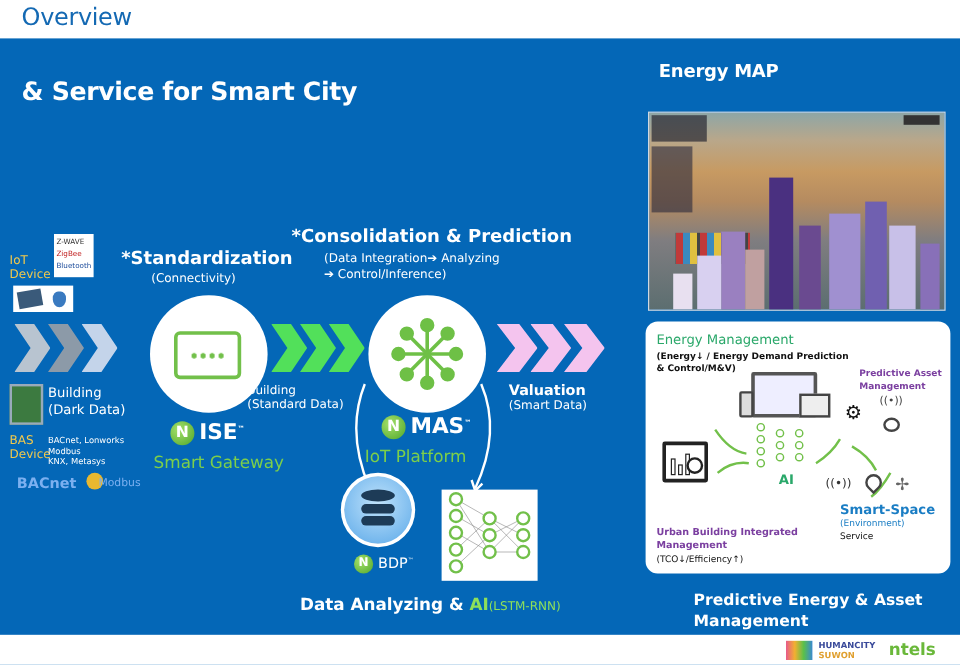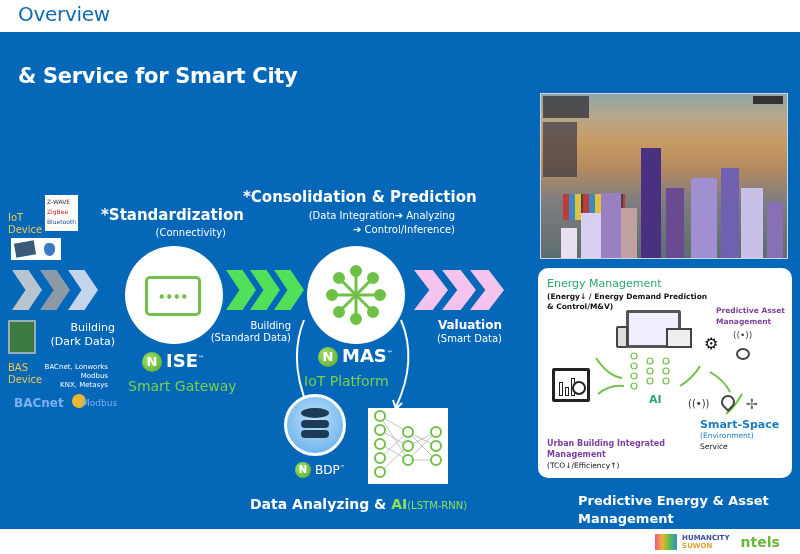--- a/index.html
+++ b/index.html
@@ -8,36 +8,37 @@
   #header-title{left:18px;top:2px;font-size:20px;font-weight:normal;color:#1469b3;letter-spacing:-0.3px}
   #band{left:0;top:32px;width:800px;height:497px;background:#0467b7}
   .t-main{left:18px;top:62px;font-size:21px;font-weight:bold;line-height:28px;color:#fff;letter-spacing:-0.3px}
   .t-vis{left:543px;top:50px;font-size:15px;font-weight:bold;color:#fff;line-height:19px;letter-spacing:-0.2px}
   .map{left:540px;top:93px;width:248px;height:166px;border:1px solid #cfd8e0;overflow:hidden;
        background:linear-gradient(180deg,#8ea6a6 0%,#b9a78a 14%,#c79a62 30%,#b58b60 45%,#7f7d80 65%,#5c6e70 100%)}
   .bld{position:absolute;bottom:0}
   .right-panel{left:538px;top:268px;width:254px;height:210px;background:#fff;border-radius:10px}
   .chev{position:absolute;width:30px;height:40px;clip-path:polygon(0 0,55% 0,100% 50%,55% 100%,0 100%,45% 50%)}
   .circle{position:absolute;border-radius:50%;background:#fff}
-  .lbl{position:absolute;color:#fff;text-align:right;line-height:14px}
+  .lbl{position:absolute;color:#fff;text-align:left;line-height:14px}
   .badge-n{display:inline-block;width:20px;height:20px;border-radius:50%;background:radial-gradient(circle at 35% 35%,#a4e06a,#4fa62a);color:#fff;font-weight:bold;font-size:13px;text-align:center;line-height:20px;margin-right:4px;vertical-align:middle}
   .nn-box{left:368px;top:408px;width:80px;height:76px;background:#fff}
   .logos{left:655px;top:531px;height:22px}
 </style>
 </head>
 <body>
 
 <div id="header-title" class="abs">Overview</div>
 <div id="band" class="abs"></div>
 
 <div class="abs t-main">
   <div>&amp; Service for Smart City</div>
 </div>
 
 <div class="abs t-vis">
+  <div style="padding-left:6px">Energy MAP</div>
 </div>
 <div class="abs map">
   <div style="position:absolute;left:2px;top:2px;width:46px;height:22px;background:rgba(40,40,50,.7)"></div>
   <div style="position:absolute;left:2px;top:28px;width:34px;height:55px;background:rgba(40,40,60,.6)"></div>
   <div style="position:absolute;left:22px;top:100px;width:62px;height:26px;background:repeating-linear-gradient(90deg,#c03a3a 0 6px,#3a8ac0 6px 12px,#e0c040 12px 18px,#444 18px 20px)"></div>
   <div style="position:absolute;right:4px;top:2px;width:30px;height:8px;background:#333"></div>
   <div class="bld" style="left:100px;width:20px;height:110px;background:#4a3080"></div>
   <div class="bld" style="left:125px;width:18px;height:70px;background:#6a4a90"></div>
   <div class="bld" style="left:150px;width:26px;height:80px;background:#a090d0"></div>
   <div class="bld" style="left:180px;width:18px;height:90px;background:#7060b0"></div>

